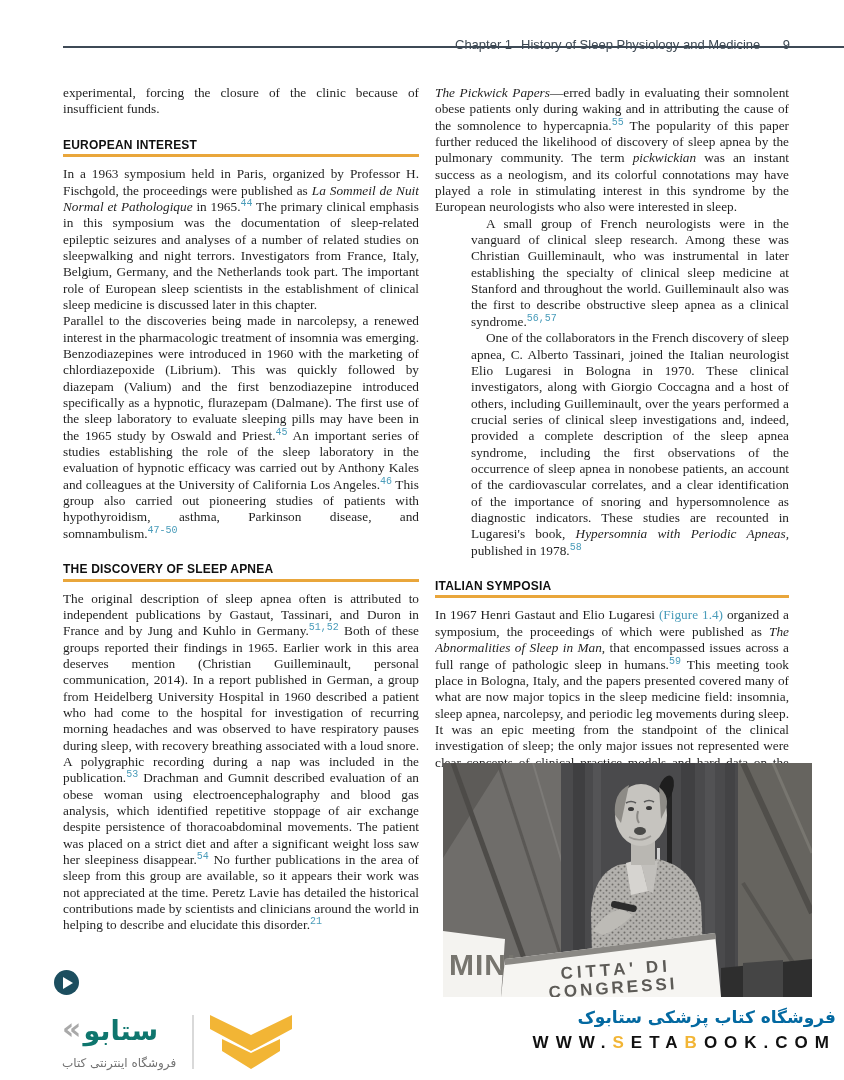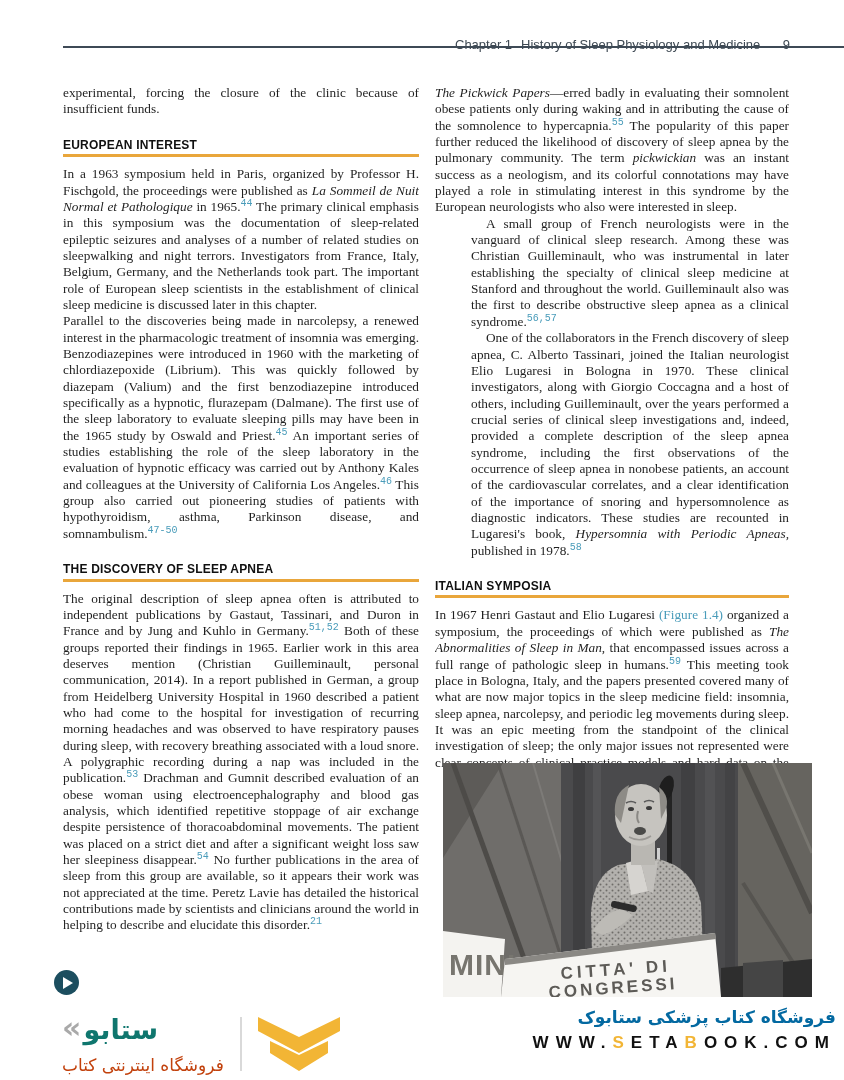--- a/index.html
+++ b/index.html
@@ -43,21 +43,21 @@
   }
   
   .figure-photo { position:absolute; left:443px; top:763px; width:369px; height:234px; }
   
   .footer { position:absolute; left:0; top:1005px; width:844px; height:75px; background:#ffffff; }
   .logo { position:absolute; left:62px; top:8px; display:flex; align-items:center; }
   .logo-textblock { text-align:center; }
   .logo-word { display:flex; align-items:flex-start; direction:ltr; }
   .logo-kaf { font-family:"DejaVu Sans", sans-serif; font-weight:bold; font-size:30px; color:#a9a9a9; line-height:30px; margin-right:2px; }
   .logo-fa  { font-family:"DejaVu Sans", sans-serif; font-weight:bold; font-size:27px; color:#0f766e; line-height:34px; }
-  .logo-tagline { font-family:"DejaVu Sans", sans-serif; font-size:17px; color:#c2410c; margin-top:8px; }
+  .logo-tagline { font-family:"DejaVu Sans", sans-serif; font-size:12px; color:#737373; margin-top:8px; }
   .logo-divider { width:2px; height:54px; background:#d9d9d9; margin:0 14px 0 16px; }
   .footer-right { position:absolute; right:8px; top:2px; width:430px; text-align:right; }
   .footer-fa { font-family:"DejaVu Sans", sans-serif; font-size:17px; font-weight:600; color:#0369a1; direction:rtl; }
   .footer-url { font-family:"Liberation Sans", sans-serif; font-size:17px; font-weight:bold; letter-spacing:7px; color:#111; margin-top:6px; white-space:nowrap; }
   .footer-url .run-hl { color:#f2b535; }
 </style>
 </head>
 <body>
 
 <div class="page">

